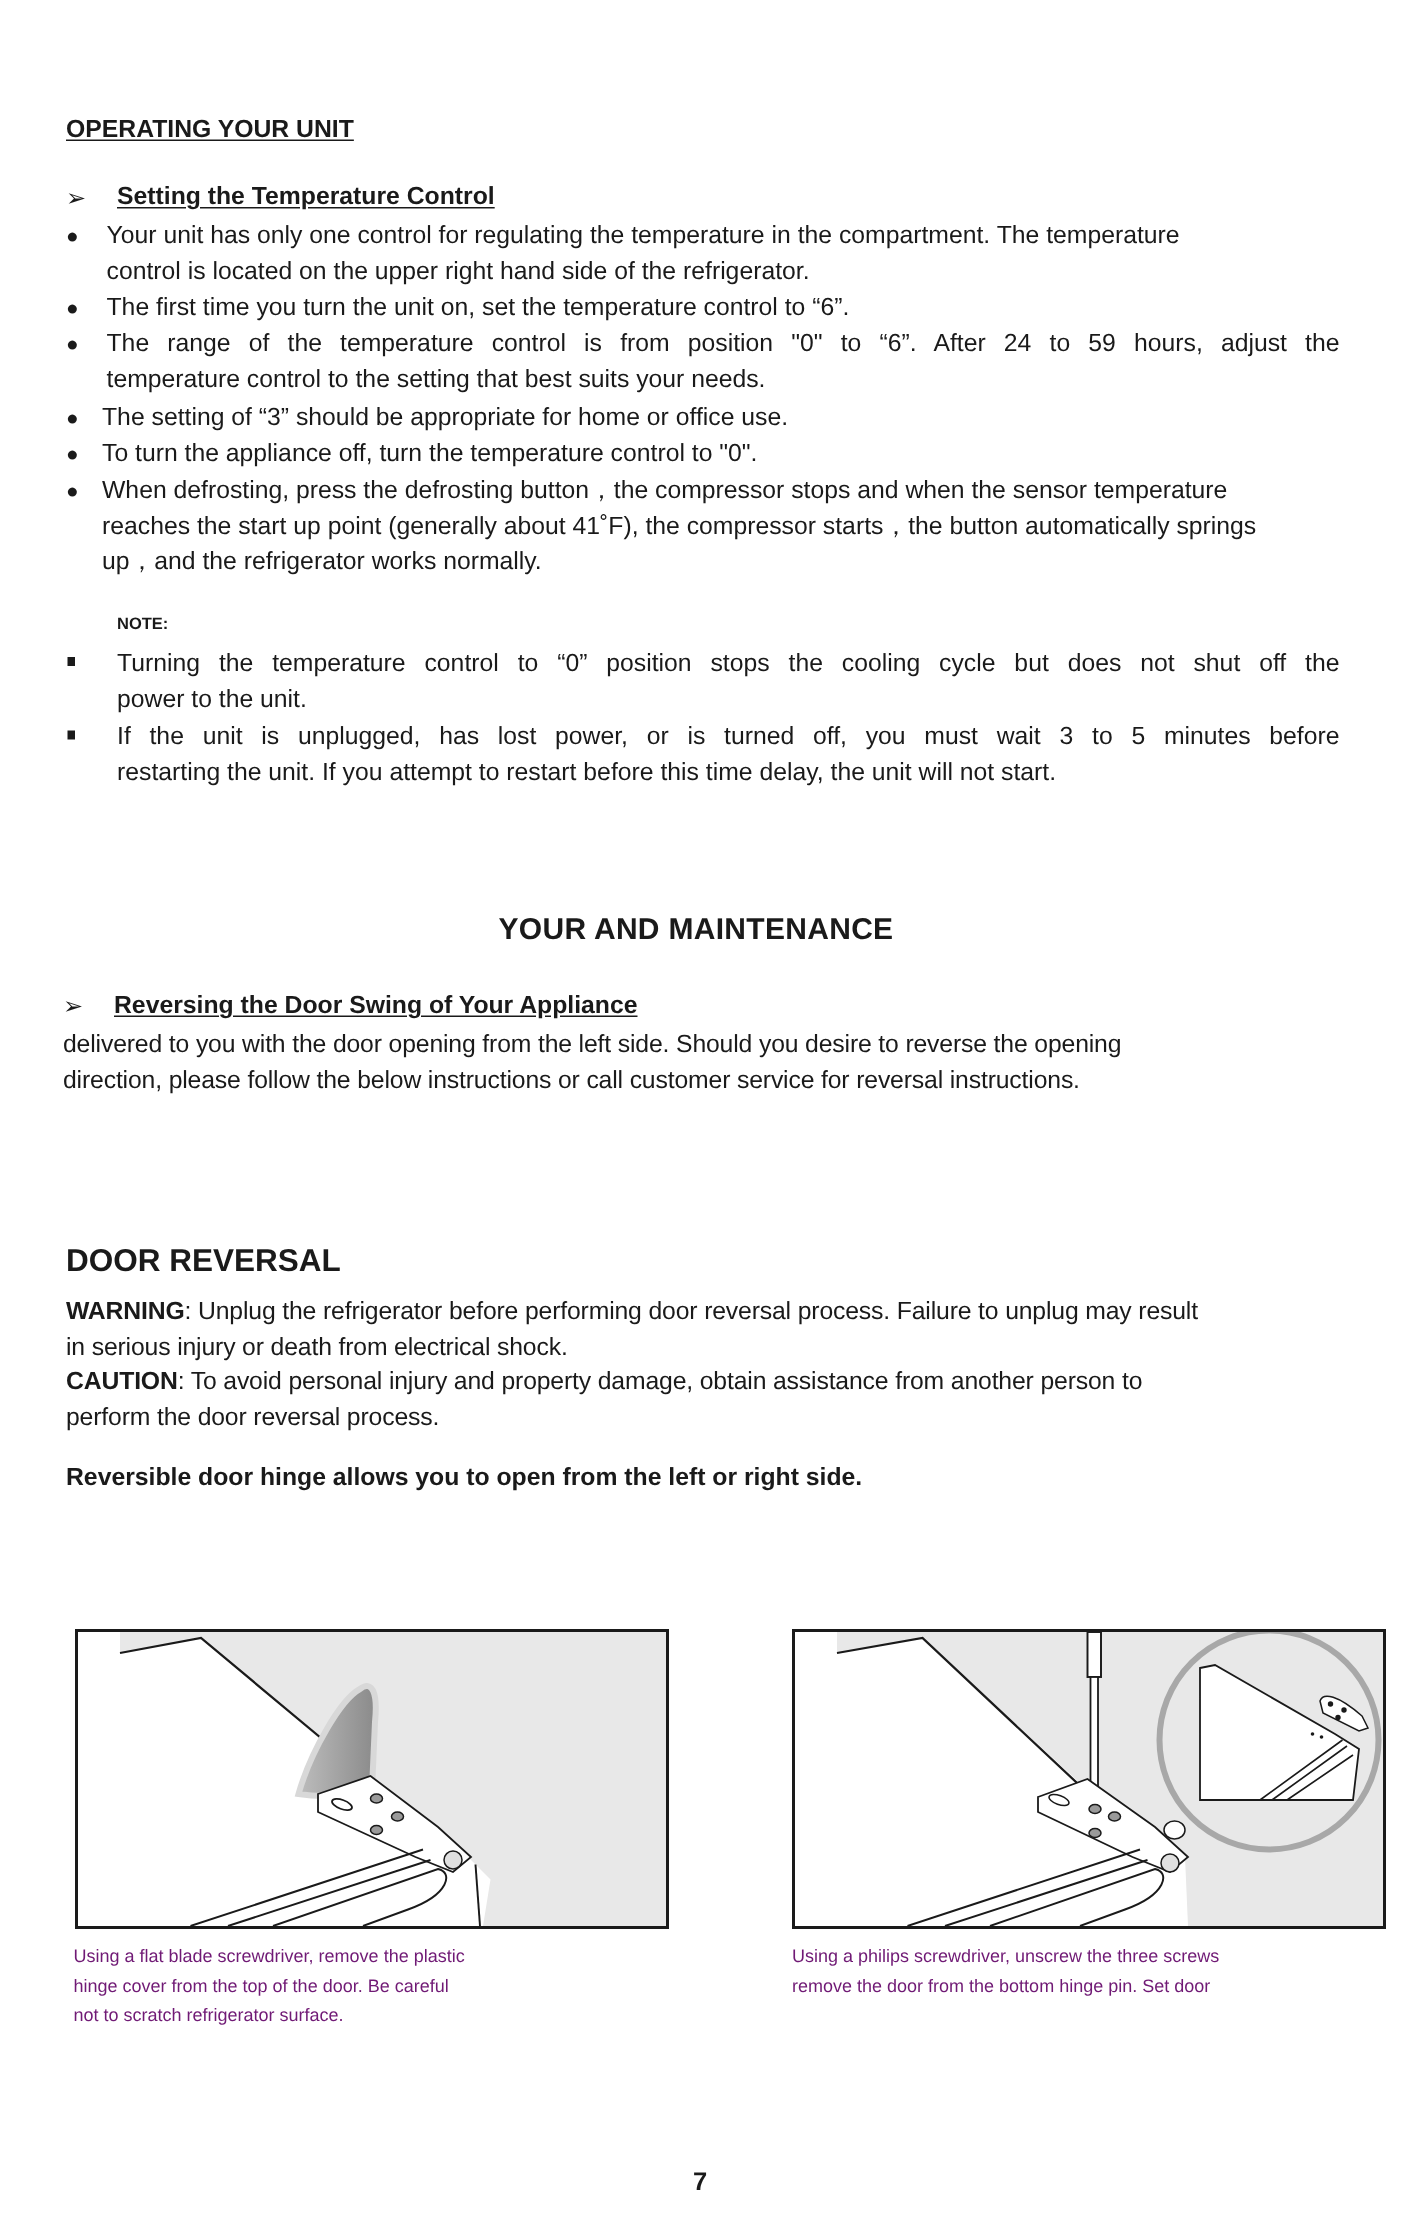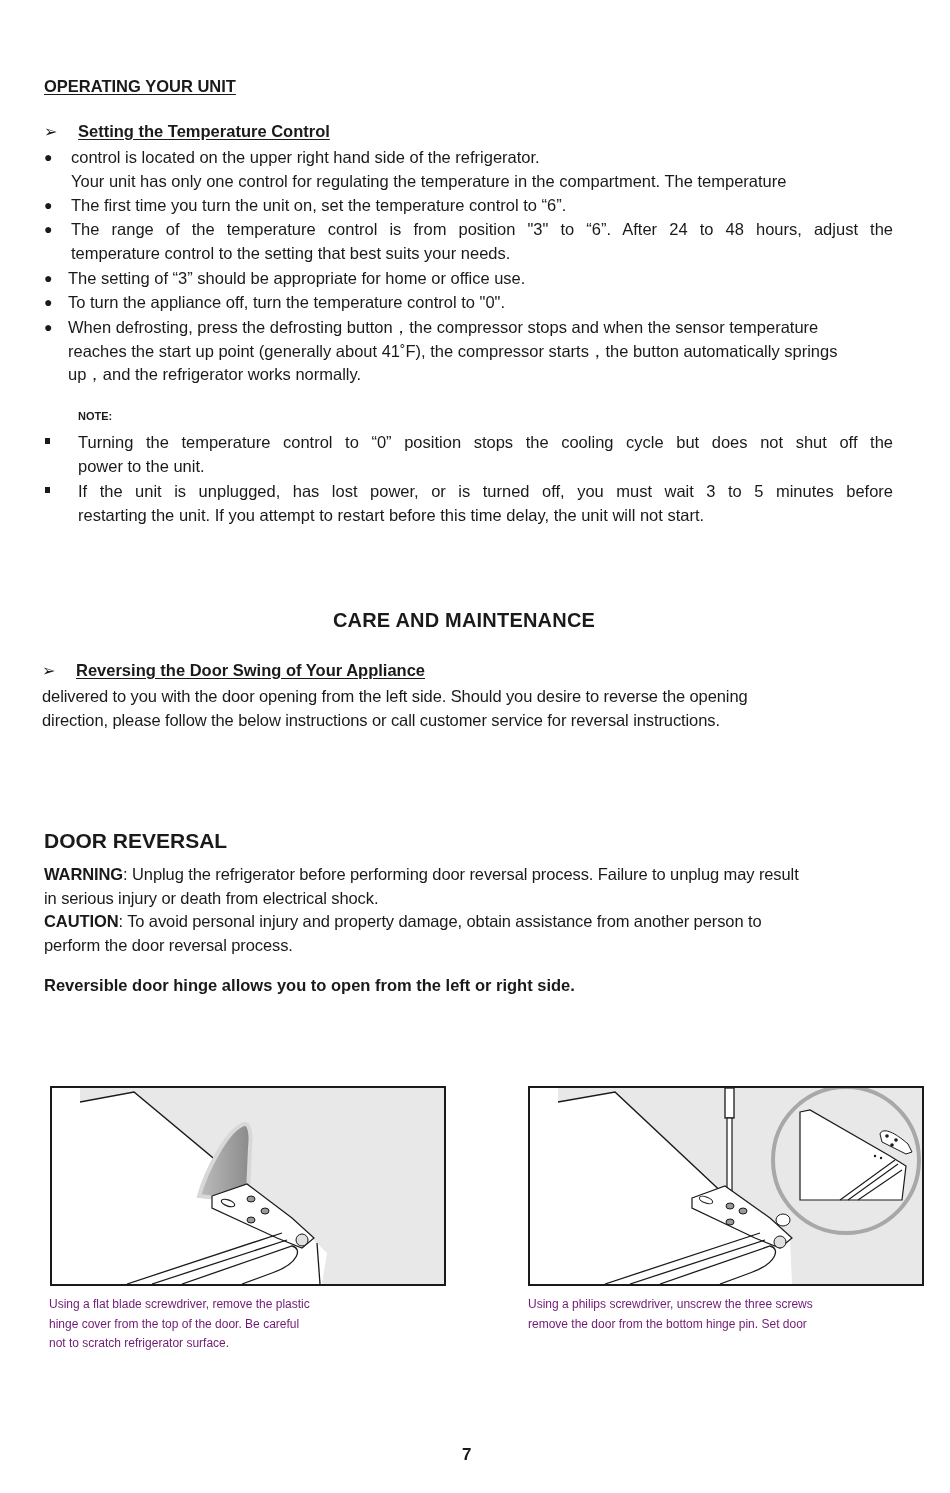--- a/index.html
+++ b/index.html
@@ -23,32 +23,32 @@
 <body>
 
 <div class="abs h-underline" style="left:44px; top:77px;">OPERATING YOUR UNIT</div>
 
 <div class="abs arrow" style="left:44px; top:122px;">➢</div>
 <div class="abs h-underline" style="left:78px; top:122px;">Setting the Temperature Control</div>
 
 <div>
   <div class="bullet-dot abs" style="left:44px; top:149px;">●</div>
   <div class="bullet-row" style="left:71px; top:146px;">
+    <div>Your unit has only one control for regulating the temperature in the compartment. The temperature</div>
     <div>control is located on the upper right hand side of the refrigerator.</div>
-    <div>Your unit has only one control for regulating the temperature in the compartment. The temperature</div>
   </div>
 
   <div class="bullet-dot abs" style="left:44px; top:197px;">●</div>
   <div class="bullet-row" style="left:71px; top:194px;">
     <div>The first time you turn the unit on, set the temperature control to “6”.</div>
   </div>
 
   <div class="bullet-dot abs" style="left:44px; top:221px;">●</div>
   <div class="bullet-row" style="left:71px; top:218px; width:822px; text-align:justify;">
-    <div style="text-align-last:justify;">The range of the temperature control is from position "3" to “6”.  After 24 to 48 hours, adjust the</div>
+    <div style="text-align-last:justify;">The range of the temperature control is from position "0" to “6”.  After 24 to 59 hours, adjust the</div>
     <div>temperature control to the setting that best suits your needs.</div>
   </div>
 
   <div class="bullet-dot abs" style="left:44px; top:270px;">●</div>
   <div class="bullet-row" style="left:68px; top:267px;">
     <div>The setting of “3” should be appropriate for home or office use.</div>
   </div>
 
   <div class="bullet-dot abs" style="left:44px; top:294px;">●</div>
   <div class="bullet-row" style="left:68px; top:291px;">
@@ -70,21 +70,21 @@
     <div style="text-align-last:justify;">Turning the temperature control to “0” position stops the cooling cycle but does not shut off the</div>
     <div>power to the unit.</div>
   </div>
   <div class="sq" style="left:45px; top:487px;"></div>
   <div class="bullet-row" style="left:78px; top:480px; width:815px; text-align:justify;">
     <div style="text-align-last:justify;">If the unit is unplugged, has lost power, or is turned off, you must wait 3 to 5 minutes before</div>
     <div>restarting the unit.  If you attempt to restart before this time delay, the unit will not start.</div>
   </div>
 </div>
 
-<div class="abs center-h" style="left:0; width:928px; text-align:center; top:609px;">CARE AND MAINTENANCE</div>
+<div class="abs center-h" style="left:0; width:928px; text-align:center; top:609px;">YOUR AND MAINTENANCE</div>
 
 <div class="abs arrow" style="left:42px; top:661px;">➢</div>
 <div class="abs h-underline" style="left:76px; top:661px;">Reversing the Door Swing of Your Appliance</div>
 
 <div class="abs body-text" style="left:42px; top:685px;">
   <div>delivered to you with the door opening from the left side. Should you desire to reverse the opening</div>
   <div>direction, please follow the below instructions or call customer service for reversal instructions.</div>
 </div>
 
 <div class="abs big-h" style="left:44px; top:829px;">DOOR REVERSAL</div>

